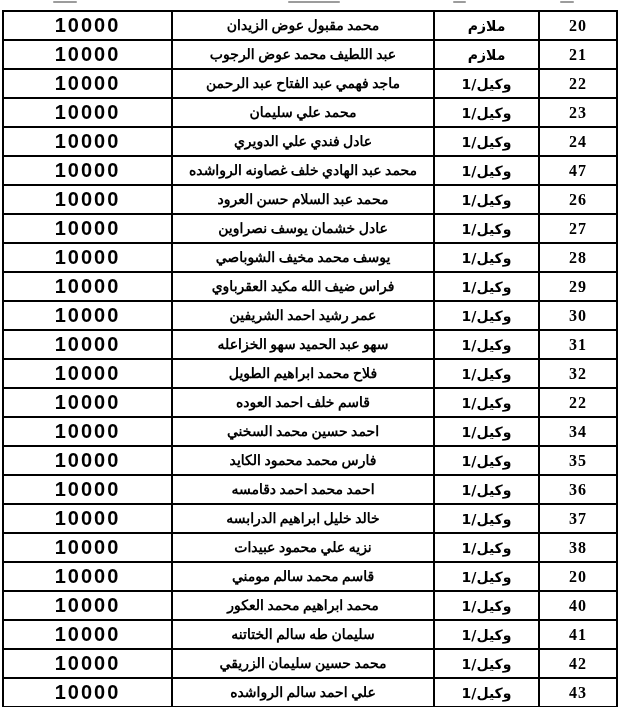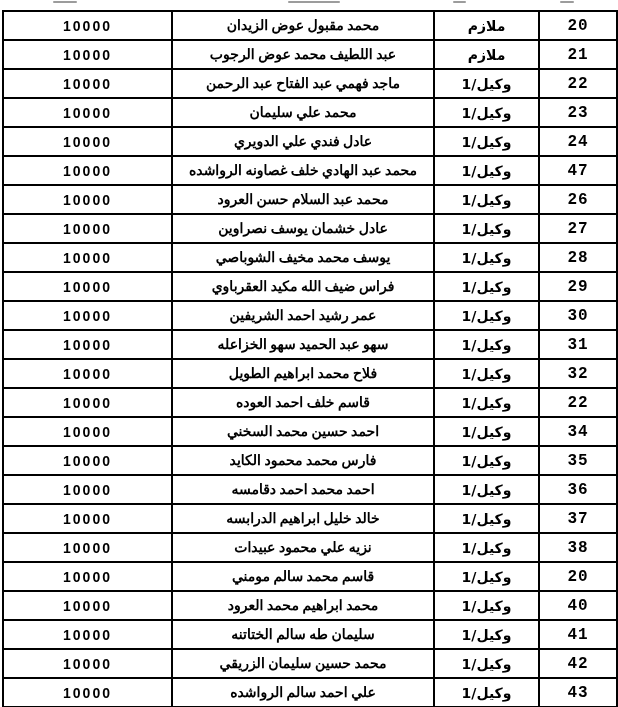--- a/index.html
+++ b/index.html
@@ -38,36 +38,36 @@
     height: 27px;
     padding: 0 2px;
     text-align: center;
     vertical-align: middle;
     color: #000000;
     font-weight: bold;
     white-space: nowrap;
     overflow: hidden;
   }
   td.cell-number {
-    font-family: Liberation Mono, monospace;
+    font-family: Liberation Serif, serif;
     font-size: 16px;
     letter-spacing: 1px;
   }
   td.cell-rank {
     font-family: "DejaVu Sans", sans-serif;
     font-size: 14px;
     border-radius: 10px;
   }
   td.cell-name {
     font-family: Liberation Serif, serif;
     font-size: 14px;
   }
   td.cell-amount {
     font-family: "Liberation Sans", sans-serif;
-    font-size: 14px;
+    font-size: 20px;
     letter-spacing: 2px;
     direction: ltr;
   }
 </style>
 </head>
 <body>
 
 <div class="page">
 
   <div class="remnant rem-amount"></div>
@@ -219,21 +219,21 @@
   <tr>
     <td class="cell-number">20</td>
     <td class="cell-rank">وكيل/1</td>
     <td class="cell-name">قاسم محمد سالم مومني</td>
     <td class="cell-amount">10000</td>
   </tr>
 
   <tr>
     <td class="cell-number">40</td>
     <td class="cell-rank">وكيل/1</td>
-    <td class="cell-name">محمد ابراهيم محمد العرود</td>
+    <td class="cell-name">محمد ابراهيم محمد العكور</td>
     <td class="cell-amount">10000</td>
   </tr>
 
   <tr>
     <td class="cell-number">41</td>
     <td class="cell-rank">وكيل/1</td>
     <td class="cell-name">سليمان طه سالم الختاتنه</td>
     <td class="cell-amount">10000</td>
   </tr>
 

